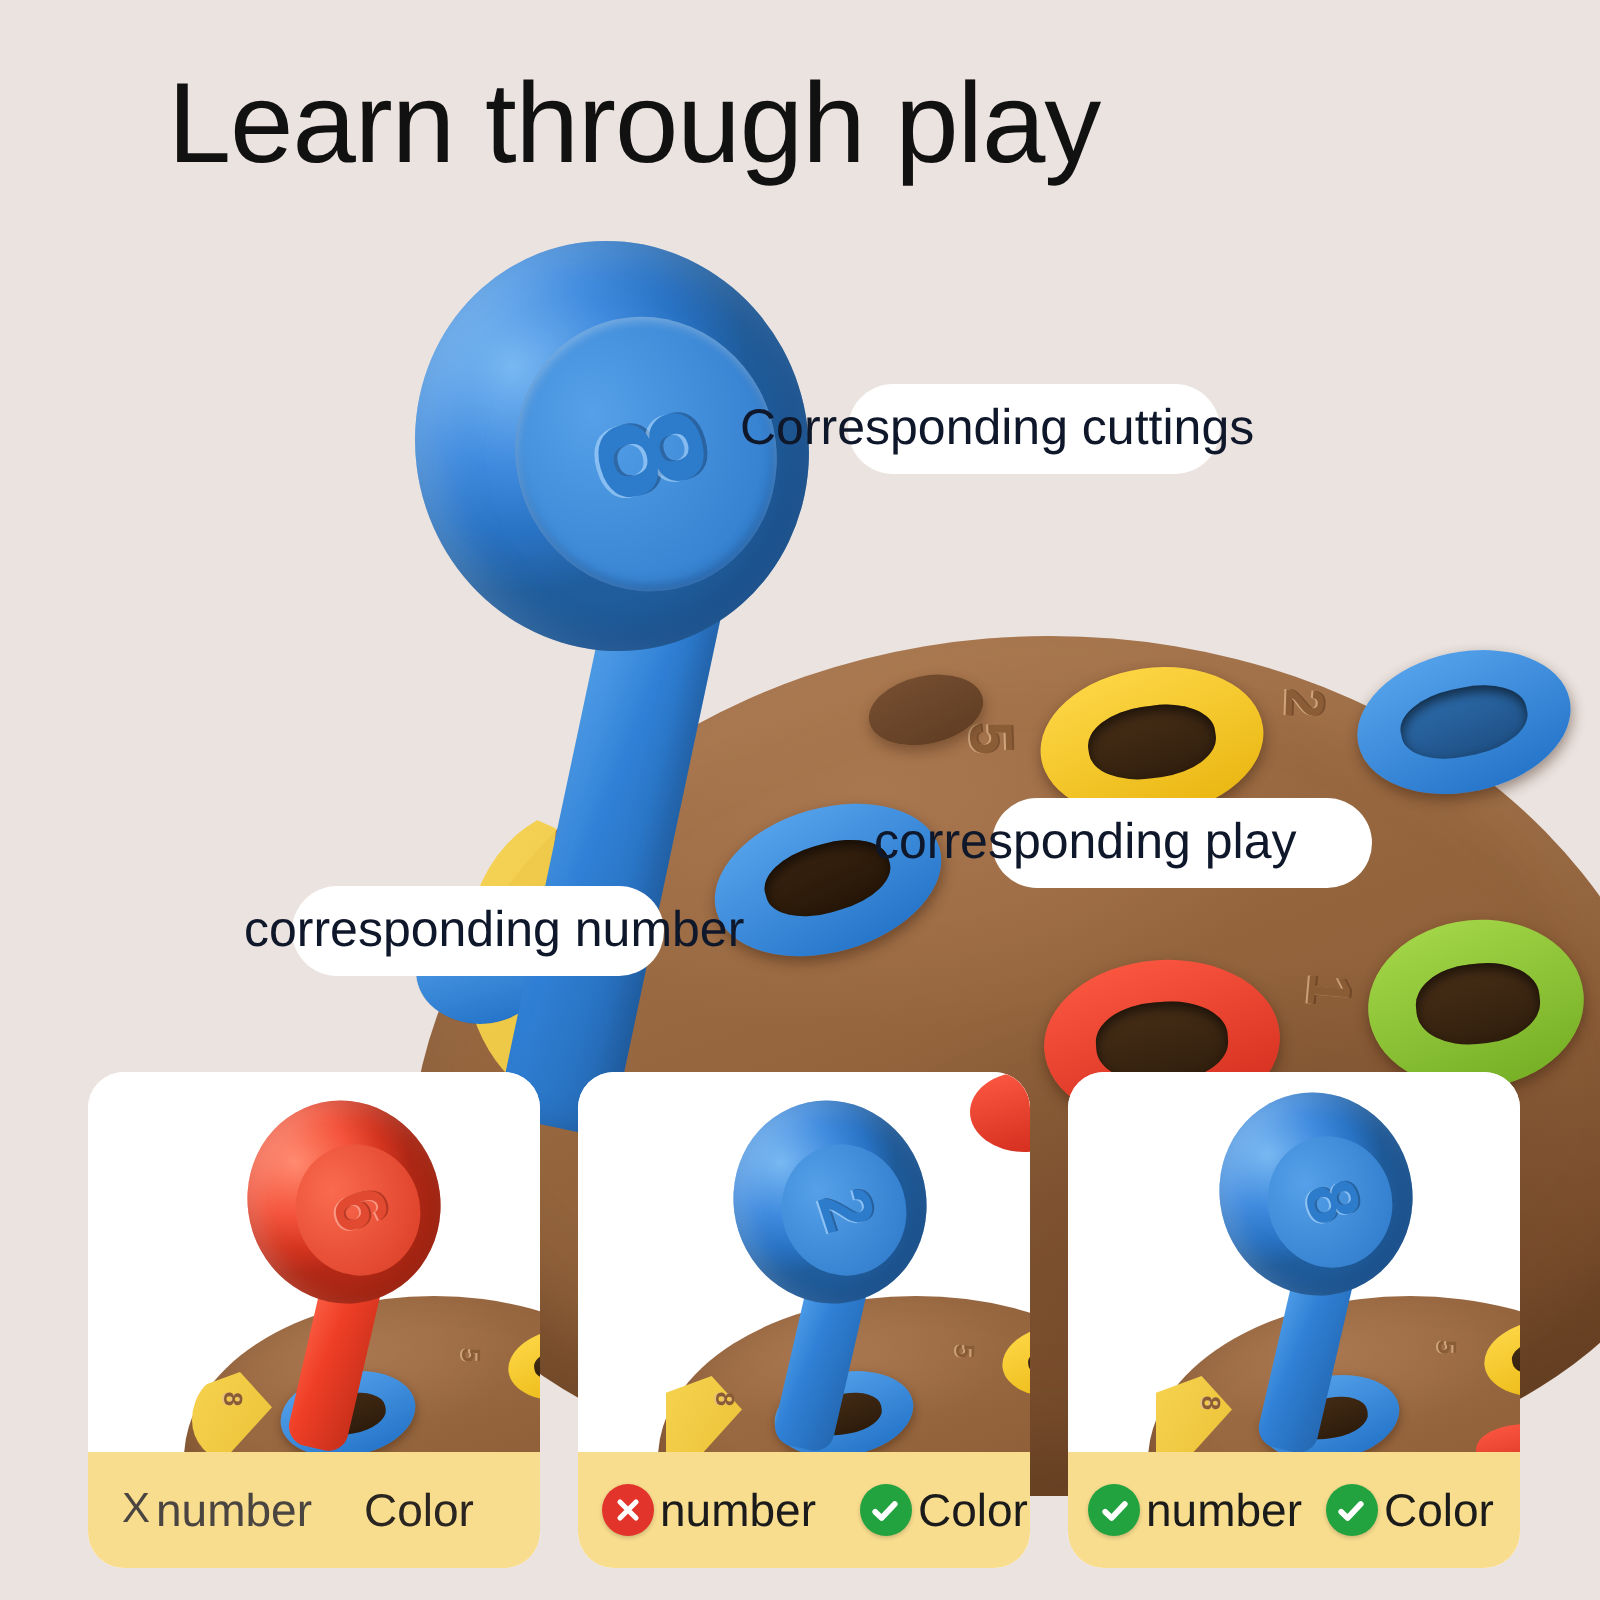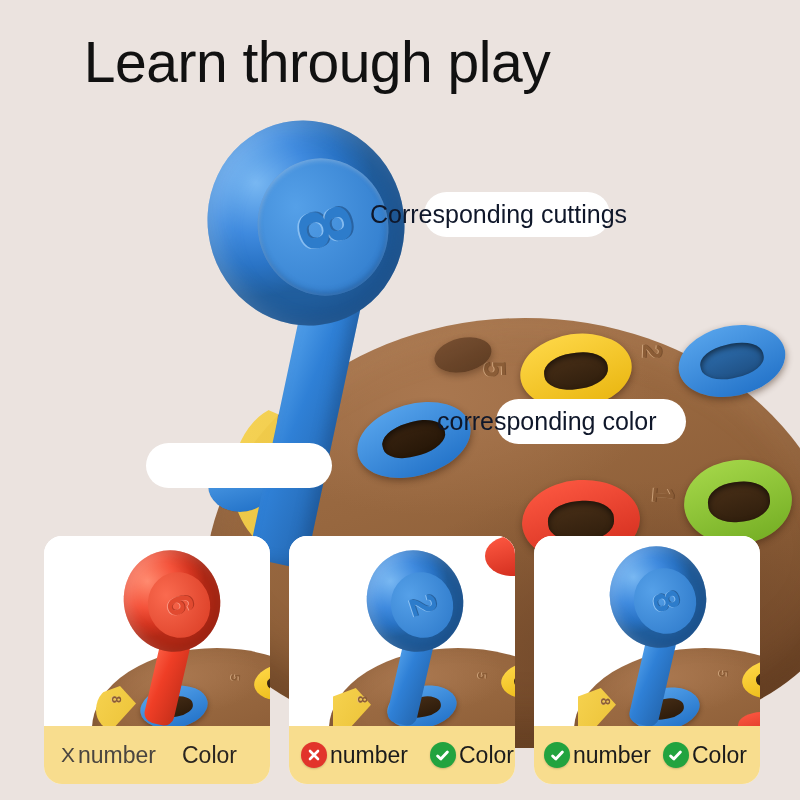--- a/index.html
+++ b/index.html
@@ -182,23 +182,24 @@
                   display:flex;align-items:center;justify-content:center;
                   font-size:74px;font-weight:700;color:#2d7ccb;
                   text-shadow:0 2px 0 rgba(185,222,255,.55), 0 -2px 0 rgba(22,66,116,.55);">8</div>
     </div>
   </div>
 
   <div class="pill" style="left:424px;top:192px;width:186px;"></div>
   <div class="pill-text" style="left:370px;top:192px;">Corresponding cuttings</div>
 
   <div class="pill" style="left:496px;top:399px;width:190px;"></div>
-  <div class="pill-text" style="left:437px;top:399px;">corresponding color</div>
+  <div class="pill-text" style="left:437px;top:399px;">corresponding play</div>
 
   <div class="pill" style="left:146px;top:443px;width:186px;"></div>
+  <div class="pill-text" style="left:122px;top:443px;">corresponding number</div>
 
   <div class="card" style="left:44px;">
     <div class="photo">
       <div class="mini-body" style="left:48px;top:112px;width:250px;height:140px;"></div>
       <div class="mini-yellow" style="left:52px;top:150px;width:40px;height:44px;border-radius:60% 0 0 50%;
                   clip-path:polygon(0 20%,60% 0,100% 40%,40% 100%,0 100%);"></div>
       <div class="mini-hole" style="left:96px;top:150px;width:68px;height:42px;transform:rotate(-10deg);
                   background:linear-gradient(165deg,#5aa7ee,#1f6fc6);box-shadow:0 2px 5px rgba(50,26,10,.4);">
         <div class="mini-bore" style="left:15px;top:11px;width:38px;height:20px;"></div>
       </div>

